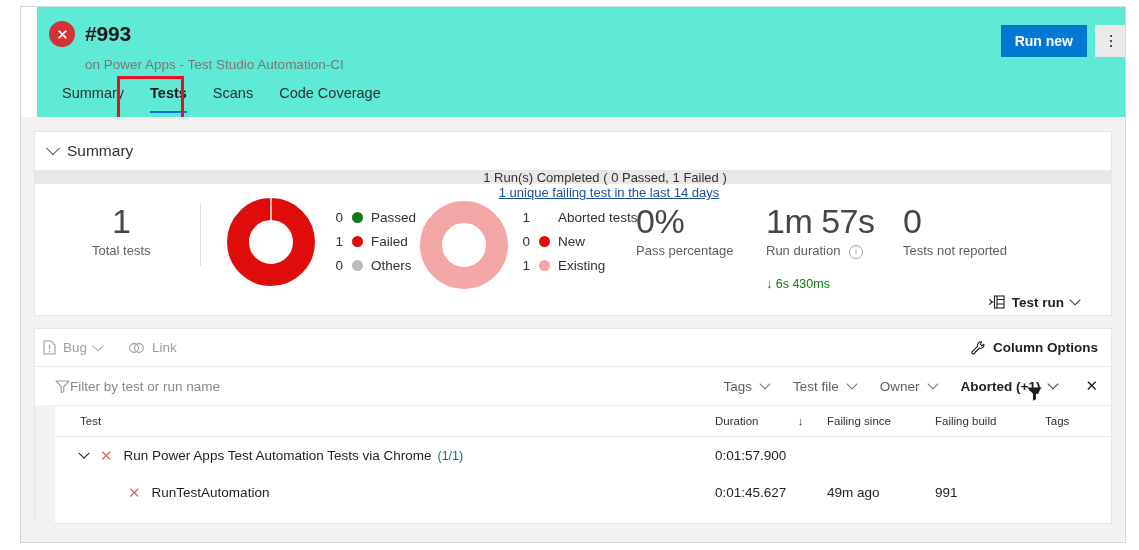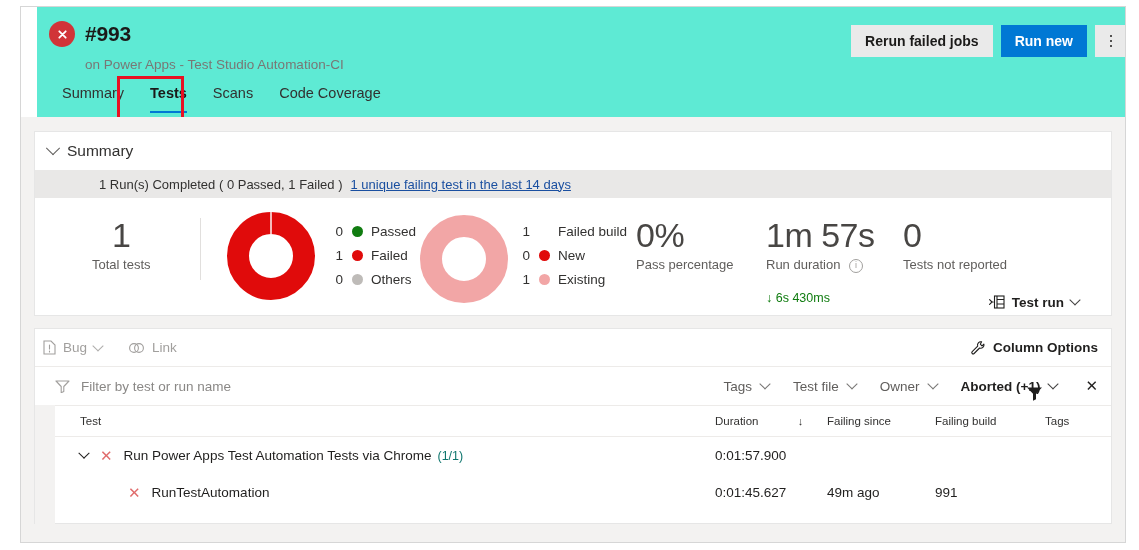--- a/index.html
+++ b/index.html
@@ -186,26 +186,27 @@
   }
   .chev {
     display: inline-block;
     width: 9px; height: 9px;
     border-right: 1.4px solid #605e5c;
     border-bottom: 1.4px solid #605e5c;
     transform: rotate(45deg) translate(-2px,-2px);
   }
   .summary-banner {
     background: #e9e8e7;
-    height: 28px;
+    height: 14px;
     display: flex;
     align-items: center;
     padding-left: 64px;
     font-size: 13px;
     color: #323130;
+    flex-direction: column;
   }
   .summary-banner a {
     color: #1a4fa0;
     text-decoration: underline;
     margin-left: 8px;
     cursor: pointer;
   }
 
   .metrics {
     display: flex;
@@ -333,21 +334,21 @@
     height: 38px;
     display: flex;
     align-items: center;
     padding: 0 13px 0 20px;
     border-bottom: 1px solid #edebe9;
     font-size: 13.5px;
   }
   .filter-input {
     display: flex;
     align-items: center;
-    gap: 11px;
+    gap: 0;
     color: #a19f9d;
   }
   .filter-input span { color: #8a8886; }
   .filters-right {
     margin-left: auto;
     display: flex;
     align-items: center;
     gap: 24px;
     color: #605e5c;
   }
@@ -422,21 +423,20 @@
       <span class="status-circle">
         <svg width="13" height="13" viewBox="0 0 13 13">
           <path d="M3.3 3.3 L9.7 9.7 M9.7 3.3 L3.3 9.7" stroke="#ffffff" stroke-width="1.8" stroke-linecap="round"></path>
         </svg>
       </span>
       <span class="build-number">#993</span>
     </div>
     <div class="build-sub">on Power Apps - Test Studio Automation-CI</div>
 
     <div class="top-actions">
-      <button class="btn btn-default">Rerun failed jobs</button>
       <button class="btn btn-primary">Run new</button>
       <button class="btn btn-more">
         <span class="dots">
             <i></i>
             <i></i>
             <i></i>
           </span>
       </button>
     </div>
 
@@ -503,21 +503,21 @@
         <div class="donut2">
           <svg width="88" height="88" viewBox="0 0 88 88">
             <circle cx="44" cy="44" r="33" fill="none" stroke="#f2a6a6" stroke-width="22"></circle>
           </svg>
         </div>
 
         <div class="legend2">
           <div class="legend-row">
             <span class="legend-count">1</span>
             <span class="legend-spacer"></span>
-            <span>Failed build</span>
+            <span>Aborted tests</span>
           </div>
           <div class="legend-row">
             <span class="legend-count">0</span>
             <span class="legend-dot" style="background:#e00b0b"></span>
             <span>New</span>
           </div>
           <div class="legend-row">
             <span class="legend-count">1</span>
             <span class="legend-dot" style="background:#f2a6a6"></span>
             <span>Existing</span>

